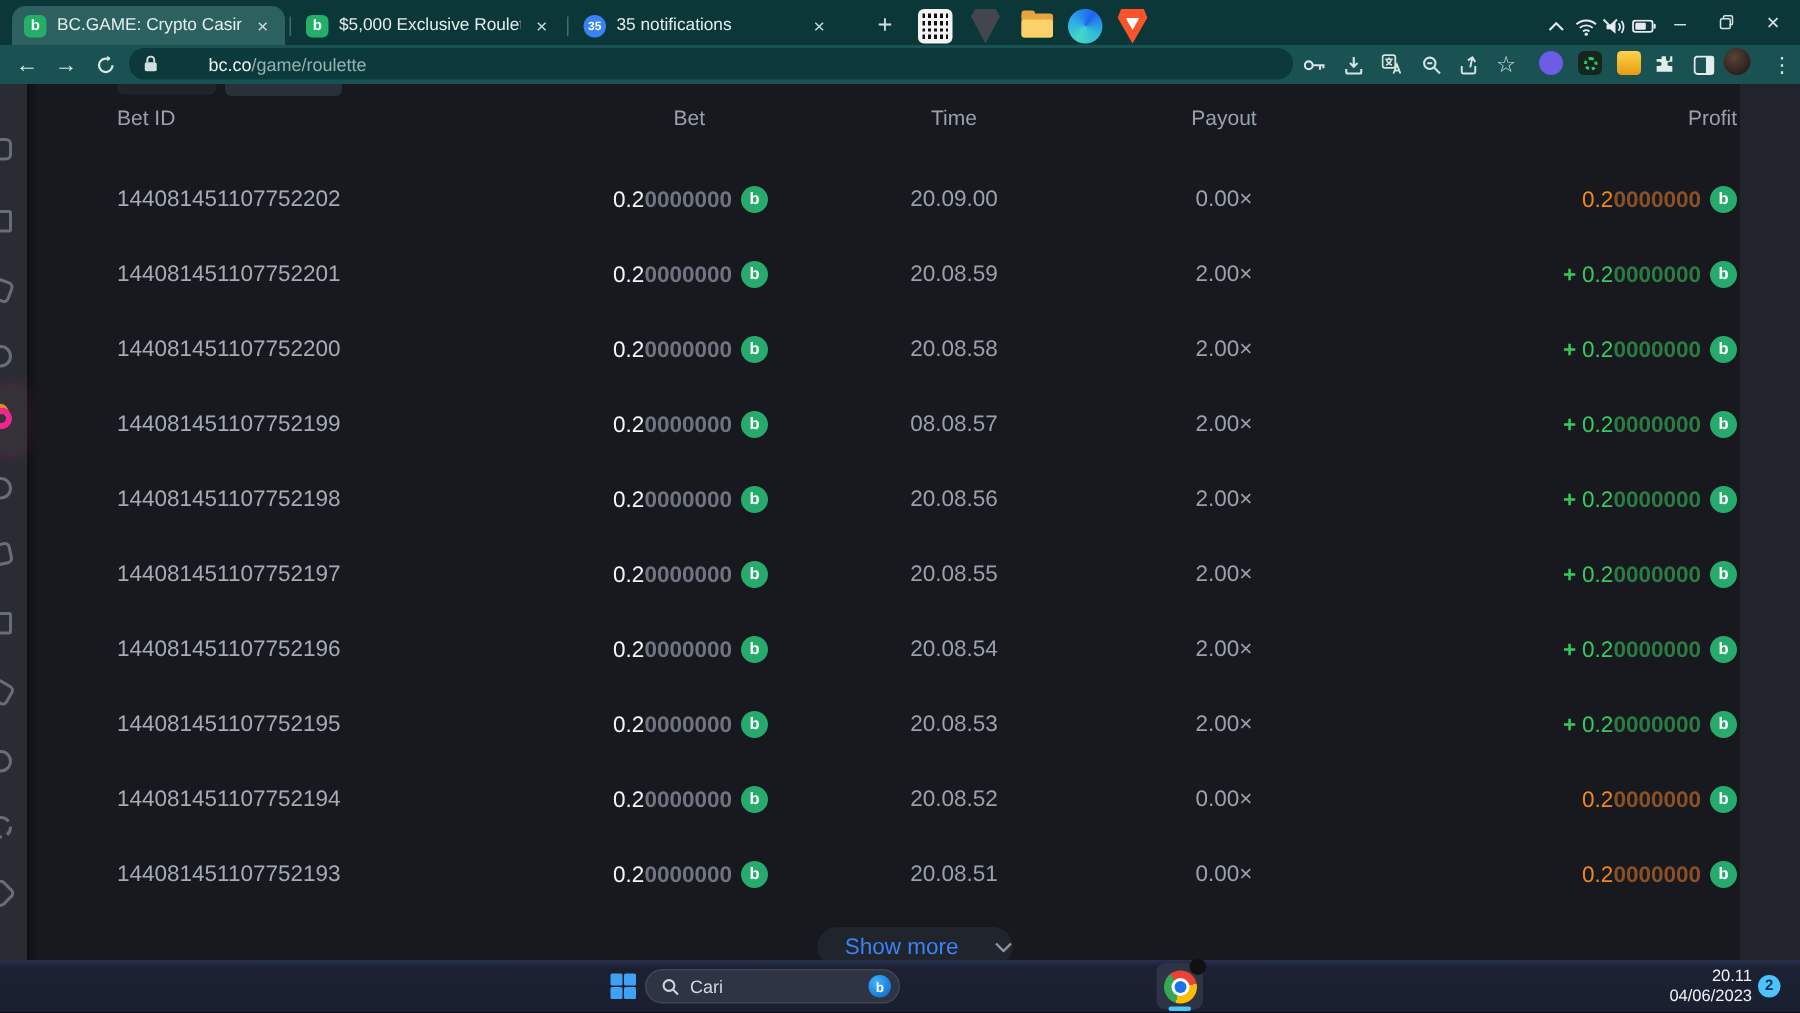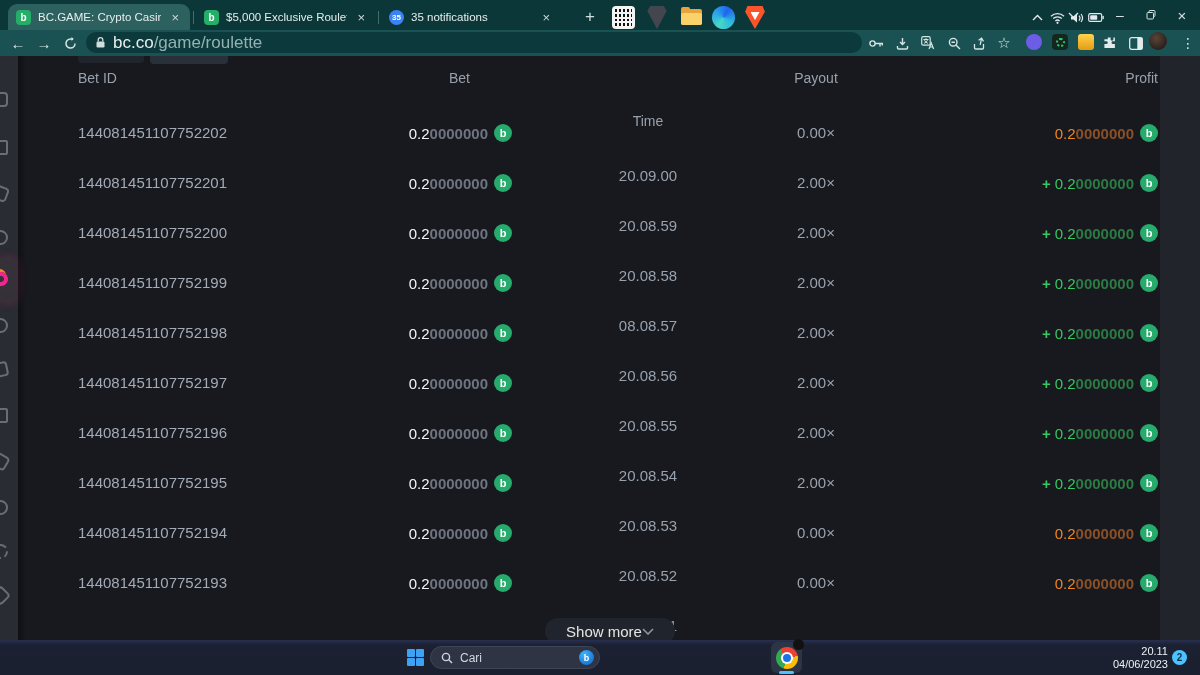--- a/index.html
+++ b/index.html
@@ -14,60 +14,60 @@
   .tab .t-close{color:#c9dbda;font-size:13px;line-height:1;padding:1px 3px;border-radius:50%;}
   .fav{width:15px;height:15px;flex:0 0 15px;border-radius:4px;display:flex;align-items:center;justify-content:center;font-weight:bold;}
   .fav.green{background:#24ae68;color:#fff;font-size:10px;}
   .fav.blue{background:#3b82f6;border-radius:50%;color:#fff;font-size:8px;}
   .tabsep{position:absolute;top:11px;width:1px;height:13px;background:#3c6e6c;}
   .newtab{position:absolute;top:5px;left:578px;width:24px;height:24px;color:#cfdfde;font-size:17px;display:flex;align-items:center;justify-content:center;border-radius:50%;}
   .winctl{position:absolute;top:0;height:30px;display:flex;align-items:center;justify-content:center;color:#d5e2e1;}
   .toolbar{position:absolute;left:0;top:30px;width:1200px;height:26px;background:#1a5152;}
   .navbtn{position:absolute;top:33px;width:20px;height:20px;display:flex;align-items:center;justify-content:center;color:#d9e6e5;font-size:15px;}
   .urlbar{position:absolute;left:86px;top:32px;width:776px;height:21px;border-radius:11px;background:#0c393b;display:flex;align-items:center;padding:0 10px;gap:8px;}
-  .urltext{font-size:17px;color:#e8efee;white-space:nowrap;}
+  .urltext{font-size:12px;color:#e8efee;white-space:nowrap;margin-left:26px;}
   .urltext .path{color:#93b3b2;}
   .pgicon{position:absolute;top:33px;width:20px;height:20px;display:flex;align-items:center;justify-content:center;color:#d6e4e3;}
   .pgicon svg{display:block;}
   .extbadge{position:absolute;top:34px;border-radius:50%;}
 
   
   .content{position:absolute;left:0;top:56px;width:1200px;height:584px;background:#17191f;}
   .right-strip{position:absolute;left:1160px;top:0;width:40px;height:584px;background:#22242b;}
   .side-strip{position:absolute;left:0;top:0;width:18px;height:584px;background:#2a2c33;}
   .side-shadow{position:absolute;left:18px;top:0;width:8px;height:584px;background:linear-gradient(90deg,rgba(0,0,0,.35),rgba(0,0,0,0));}
   .side-ic{position:absolute;left:-7px;width:15px;height:15px;border:2px solid #7f848d;border-radius:4px;opacity:.75;}
   .side-ic.round{border-radius:50%;}
   .side-active{position:absolute;left:0;top:202px;width:18px;height:44px;background:#363138;border-radius:0 6px 6px 0;box-shadow:0 0 10px rgba(255,45,138,.25);}
   .roulette-glyph{position:absolute;left:-6px;top:14px;width:14px;height:14px;border-radius:50%;border:4px solid #f0258f;box-shadow:0 -4px 0 -1px #e8872a;transform:rotate(-15deg);}
   .cutbtn{position:absolute;border-radius:0 0 4px 4px;}
 
   .thead{position:absolute;top:14px;width:1200px;height:30px;font-size:14px;color:#98a1ac;}
   .c-id{position:absolute;left:78px;}
   .c-bet{position:absolute;left:260px;width:252px;display:flex;justify-content:flex-end;align-items:center;}
-  .c-time{position:absolute;left:548px;width:200px;text-align:center;margin-top:43px;}
+  .c-time{position:absolute;left:536px;width:200px;text-align:center;}
   .c-payout{position:absolute;left:716px;width:200px;text-align:center;}
   .c-profit{position:absolute;left:906px;width:252px;display:flex;justify-content:flex-end;align-items:center;}
   .thead .c-bet{padding-right:42px;}
 
   .rows{position:absolute;left:0;top:52px;width:1200px;}
   .row{position:relative;height:50px;font-size:15px;}
   .row .c-id{line-height:50px;color:#a3abb7;}
   .row .c-time,.row .c-payout{line-height:50px;color:#98a1ac;top:0;}
   .row .c-bet,.row .c-profit{height:50px;top:0;}
   .v-main{font-weight:normal;color:#f3f5f7;}
   .v-zeros{font-weight:bold;color:#6e7580;}
   .coin{width:18px;height:18px;margin-left:6px;border-radius:50%;background:#26ab6c;color:#fff;font-weight:bold;font-size:11px;display:flex;align-items:center;justify-content:center;flex:0 0 18px;}
   .c-profit .sign{font-weight:bold;margin-right:4px;}
   .c-profit.win .sign,.c-profit.win .v-main{color:#35c95f;}
   .c-profit.win .v-zeros{color:#2b7b43;}
   .c-profit.loss .v-main{color:#f0861c;}
   .c-profit.loss .v-zeros{color:#8a5026;}
 
-  .showmore{position:absolute;left:545px;top:562px;width:130px;height:26px;border-radius:16px;background:#20252d;color:#e5e5e5;font-size:15px;display:flex;align-items:center;justify-content:center;gap:0;}
+  .showmore{position:absolute;left:545px;top:562px;width:130px;height:26px;border-radius:16px;background:#20252d;color:#3b82f6;font-size:15px;display:flex;align-items:center;justify-content:flex-end;gap:24px;}
 
   
   .taskbar{position:absolute;left:0;top:640px;width:1200px;height:35px;background:linear-gradient(180deg,#27304f 0px,#1b2132 5px,#1a202f 35px);}
   .tb-item{position:absolute;top:0;height:35px;display:flex;align-items:center;justify-content:center;}
   .startlogo{width:17px;height:17px;display:grid;grid-template-columns:8px 8px;grid-gap:1px;}
   .startlogo i{background:#3ea2f4;border-radius:1px;}
   .searchbox{position:absolute;left:430px;top:646px;width:170px;height:23px;border-radius:12px;background:#2e3444;border:1px solid #3e4557;display:flex;align-items:center;padding:0 5px 0 10px;gap:7px;}
   .searchbox .s-label{font-size:12px;color:#d2d7df;flex:1;}
   .bing{width:15px;height:15px;border-radius:50%;background:radial-gradient(circle at 35% 30%,#3db4ff,#0b62c4);color:#fff;font-size:9px;font-weight:bold;display:flex;align-items:center;justify-content:center;}
   .appico{width:23px;height:23px;}

